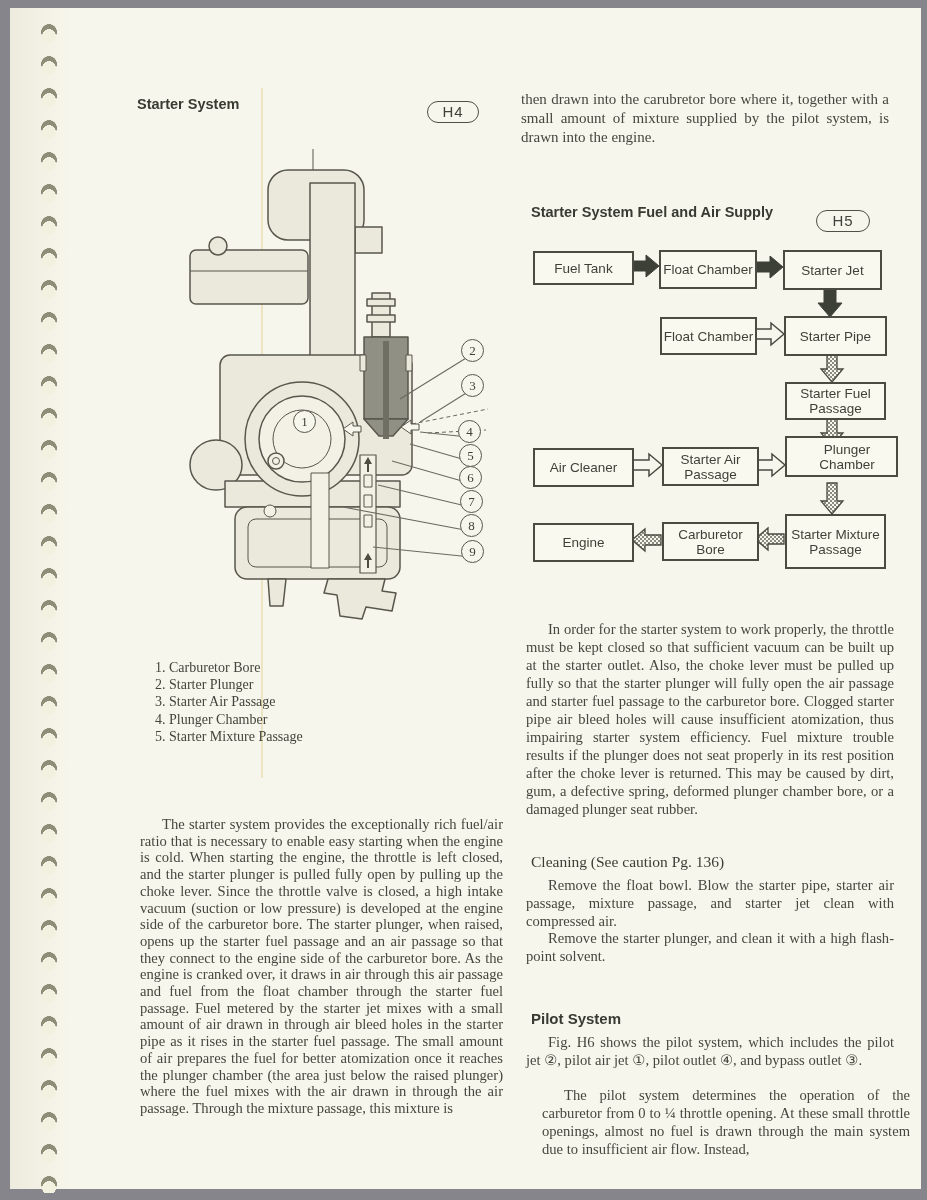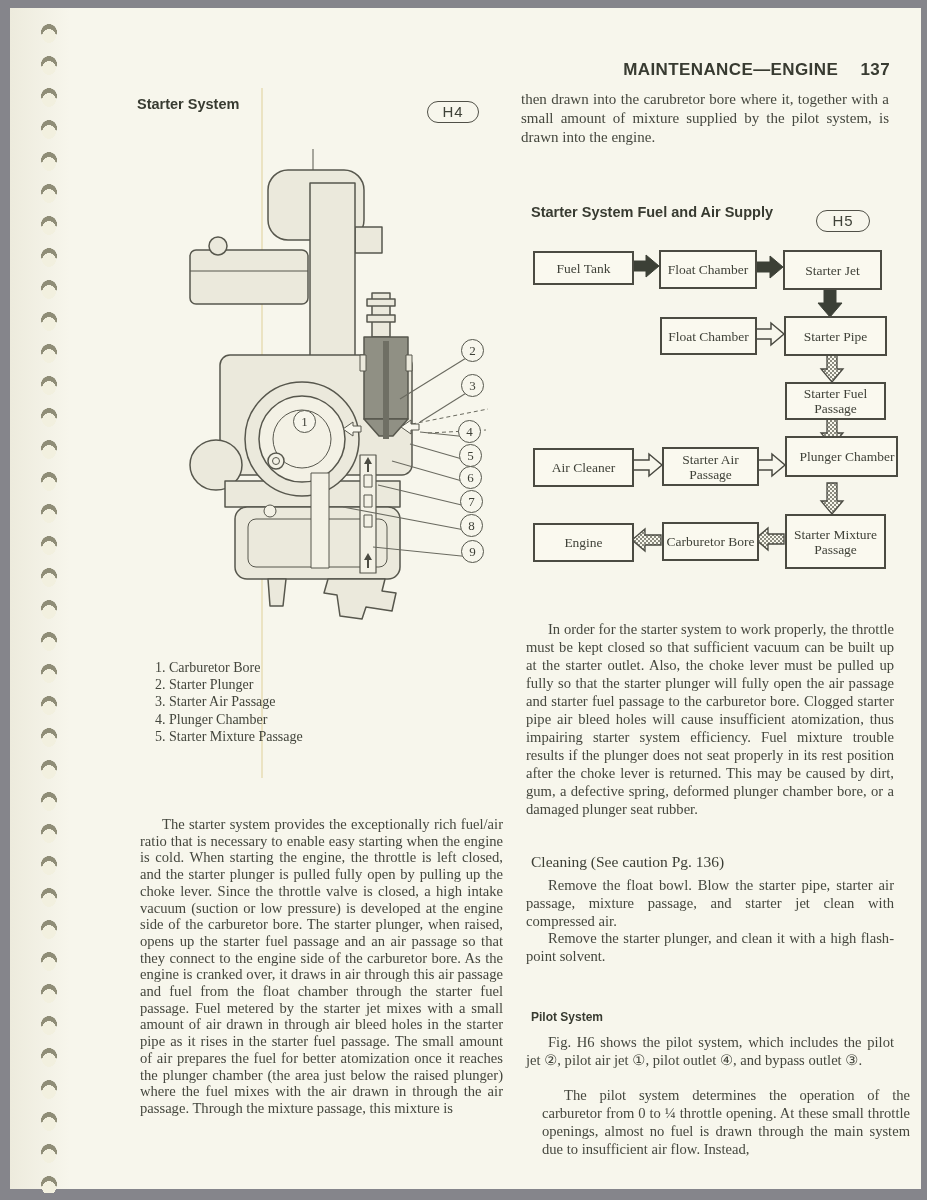--- a/index.html
+++ b/index.html
@@ -16,39 +16,34 @@
   .fold{position:absolute;left:251px;top:80px;width:2px;height:690px;background:rgba(216,198,126,.38);}
   .serif{font-family:"Liberation Serif",serif;color:#45473e;}
   .sansb{font-family:"Liberation Sans",sans-serif;font-weight:bold;color:#383b31;}
   .para{font-size:14.6px;line-height:18px;text-align:justify;color:#45473e;}
   .indent{text-indent:22px;}
   .fig-oval{border:1.6px solid #505047;border-radius:12px;text-align:center;
             font-family:"Liberation Sans",sans-serif;font-size:15px;color:#3f4238;
             letter-spacing:1px;background:transparent;}
   .fbox{position:absolute;border:2px solid #4b4b42;background:#faf9ef;display:flex;
         align-items:center;justify-content:center;text-align:center;
-        font-family:Liberation Serif, serif;font-size:13.5px;line-height:15px;color:#3f4138;}
+        font-family:Liberation Sans, sans-serif;font-size:13.5px;line-height:15px;color:#3f4138;}
   .callout{position:absolute;width:21px;height:21px;border:1.4px solid #55564c;border-radius:50%;
            background:#f7f6ec;font-family:"Liberation Serif",serif;font-size:13px;line-height:21px;
            text-align:center;color:#3f4138;}
   .plist{font-size:14px;line-height:17.2px;color:#43453c;}
   .plist div{white-space:nowrap;}
 </style>
 </head>
 <body>
 
 <div class="page">
   <div class="holes"></div>
   <div class="fold"></div>
 
-  <div class="abs sansb" style="left:510px;top:52px;width:370px;text-align:right;font-size:17px;letter-spacing:.4px;">
-    <span>MAINTENANCE—ENGINE</span>
-    <span style="display:inline-block;width:12px;"></span>
-    <span>137</span>
-  </div>
 
   <div class="abs para" style="left:511px;top:82px;width:368px;line-height:19px;font-size:15px;">then drawn into the carubretor bore where it, together with a small amount of mixture supplied by the pilot system, is drawn into the engine.</div>
 
   <div class="abs sansb" style="left:127px;top:88px;font-size:14.5px;">Starter System</div>
   <div class="abs fig-oval" style="left:417px;top:93px;width:50px;height:20px;line-height:20px;">H4</div>
 
   <svg class="abs" style="left:170px;top:135px;" width="320" height="500" viewBox="0 0 320 500">
     <g stroke="#57574d" stroke-width="1.5" fill="#ebe9dc" stroke-linejoin="round">
       <line x1="133" y1="6" x2="133" y2="30" stroke-width="1"></line>
       <rect x="10" y="107" width="118" height="54" rx="6"></rect>
@@ -160,16 +155,16 @@
     <div class="fbox" style="left:137px;top:279px;width:93px;height:35px;">Carburetor Bore</div>
     <div class="fbox" style="left:260px;top:271px;width:97px;height:51px;">Starter Mixture Passage</div>
   </div>
 
   <div class="abs para indent" style="left:516px;top:612px;width:368px;">In order for the starter system to work properly, the throttle must be kept closed so that sufficient vacuum can be built up at the starter outlet. Also, the choke lever must be pulled up fully so that the starter plunger will fully open the air passage and starter fuel passage to the carburetor bore. Clogged starter pipe air bleed holes will cause insufficient atomization, thus impairing starter system efficiency. Fuel mixture trouble results if the plunger does not seat properly in its rest position after the choke lever is returned. This may be caused by dirt, gum, a defective spring, deformed plunger chamber bore, or a damaged plunger seat rubber.</div>
 
   <div class="abs serif" style="left:521px;top:845px;font-size:15.5px;color:#3c3e35;">Cleaning (See caution Pg. 136)</div>
   <div class="abs para indent" style="left:516px;top:921px;width:368px;">Remove the starter plunger, and clean it with a high flash-point solvent.</div>
   <div class="abs para indent" style="left:516px;top:868px;width:368px;">Remove the float bowl. Blow the starter pipe, starter air passage, mixture passage, and starter jet clean with compressed air.</div>
 
-  <div class="abs sansb" style="left:521px;top:1002px;font-size:12px;">Pilot System</div>
+  <div class="abs sansb" style="left:521px;top:1002px;font-size:15px;">Pilot System</div>
   <div class="abs para indent" style="left:516px;top:1025px;width:368px;">Fig. H6 shows the pilot system, which includes the pilot jet ②, pilot air jet ①, pilot outlet ④, and bypass outlet ③.</div>
   <div class="abs para indent" style="left:516px;top:1078px;width:368px;margin-left:16px;">The pilot system determines the operation of the carburetor from 0 to ¼ throttle opening. At these small throttle openings, almost no fuel is drawn through the main system due to insufficient air flow. Instead,</div>
 </div>
 
 </body></html>

